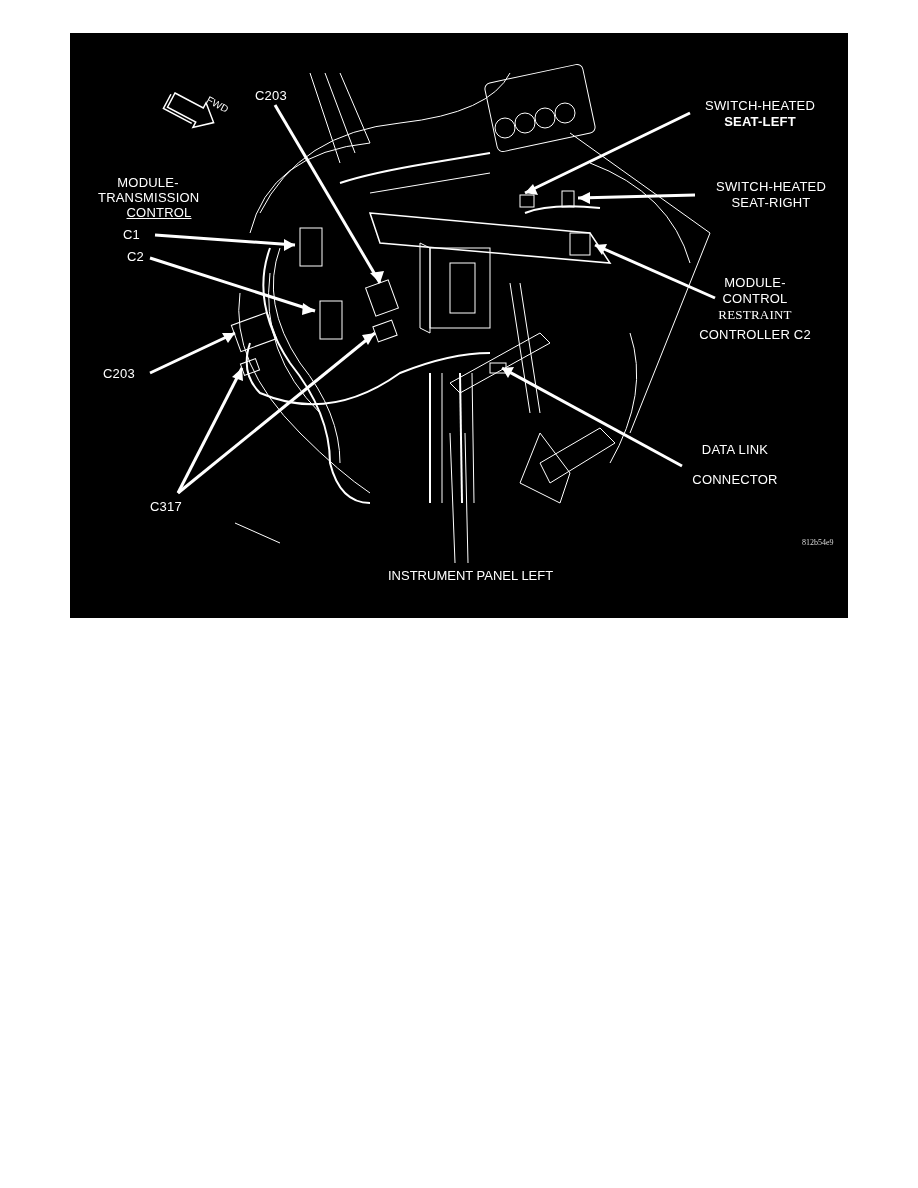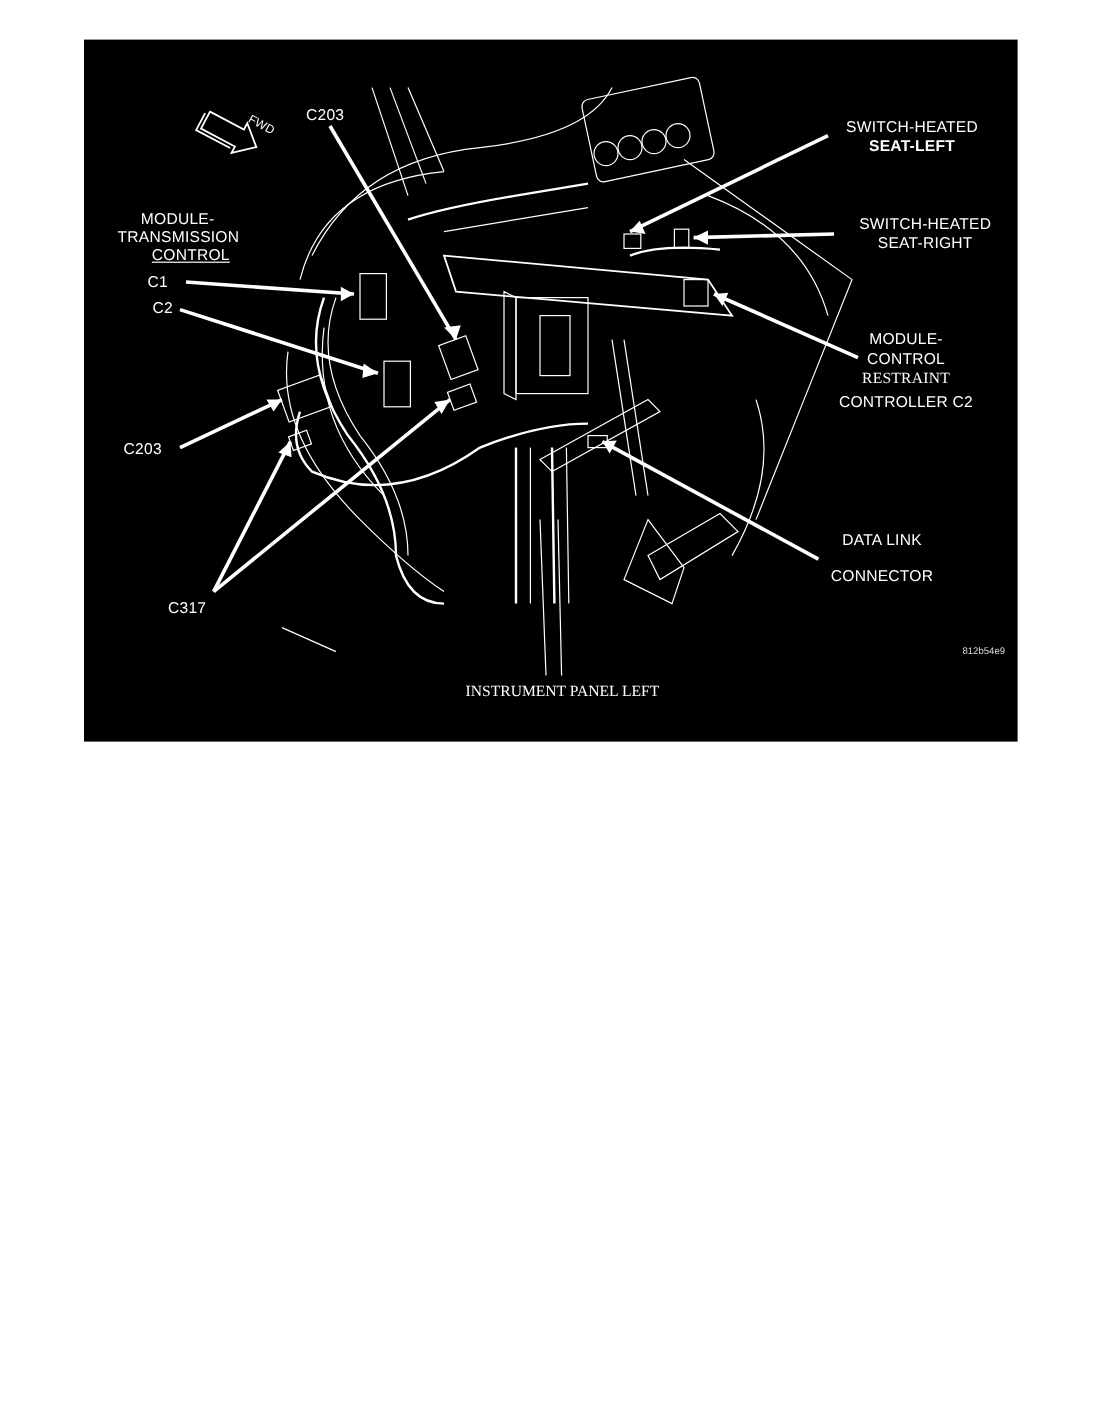--- a/index.html
+++ b/index.html
@@ -1,22 +1,22 @@
 <!DOCTYPE html>
 <html><head>
 <meta charset="utf-8">
 <style>
   html, body { margin: 0; padding: 0; background: #ffffff; }
   body { width: 918px; height: 1188px; position: relative; overflow: hidden; font-family: "Liberation Sans", sans-serif; }
   .figure { position: absolute; left: 70px; top: 33px; width: 778px; height: 585px; background: #000000; overflow: hidden; }
   .figure svg { position: absolute; left: 0; top: 0; }
   .lbl { position: absolute; color: #ffffff; font-size: 13px; line-height: 15px; text-align: center; white-space: nowrap; letter-spacing: 0.2px; }
   .lbl.left { text-align: left; }
-  .code { position: absolute; color: #d8d8d8; font-size: 8px; }
-  .caption { position: absolute; color: #ffffff; font-size: 13px; font-family: Liberation Serif, serif; }
+  .code { position: absolute; color: #d8d8d8; font-size: 8px; font-family: Liberation Serif, serif; }
+  .caption { position: absolute; color: #ffffff; font-size: 13px; }
 </style>
 </head>
 <body>
 
 <div class="figure">
   <svg width="778" height="585" viewBox="0 0 778 585" fill="none" stroke="#ffffff" stroke-width="1">
 
     <path d="M240 40 L270 130"></path>
     <path d="M255 40 L285 120"></path>
     <path d="M270 40 L300 110"></path>
@@ -108,21 +108,21 @@
   <div class="lbl" style="left:185px;top:55px;">C203</div>
 
   <div>
     <div class="lbl" style="left:28px;top:142px;width:100px;">MODULE-</div>
     <div class="lbl" style="left:28px;top:157px;width:100px;text-align:center;">TRANSMISSION</div>
     <div class="lbl" style="left:39px;top:172px;width:100px;text-decoration:underline;">CONTROL</div>
   </div>
   <div class="lbl left" style="left:53px;top:194px;text-align:right;">C1</div>
   <div class="lbl left" style="left:57px;top:216px;">C2</div>
   <div class="lbl left" style="left:33px;top:333px;">C203</div>
-  <div class="lbl left" style="left:70px;top:466px;">C317</div>
+  <div class="lbl left" style="left:80px;top:466px;">C317</div>
 
   <div>
     <div class="lbl" style="left:625px;top:65px;width:130px;">SWITCH-HEATED</div>
     <div class="lbl" style="left:625px;top:81px;width:130px;font-weight:bold;">SEAT-LEFT</div>
   </div>
   <div>
     <div class="lbl" style="left:636px;top:146px;width:130px;">SWITCH-HEATED</div>
     <div class="lbl" style="left:636px;top:162px;width:130px;">SEAT-RIGHT</div>
   </div>
   <div>

